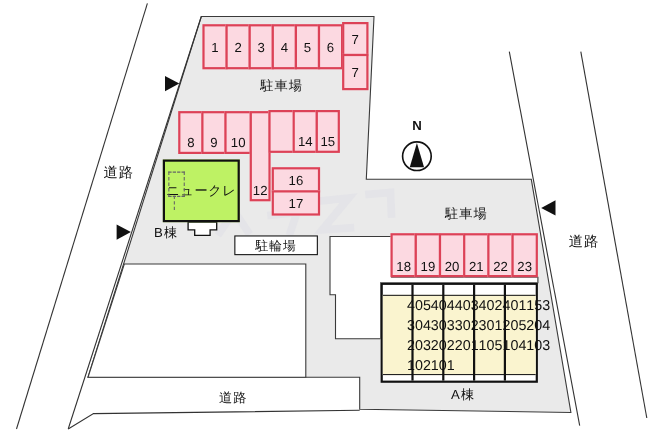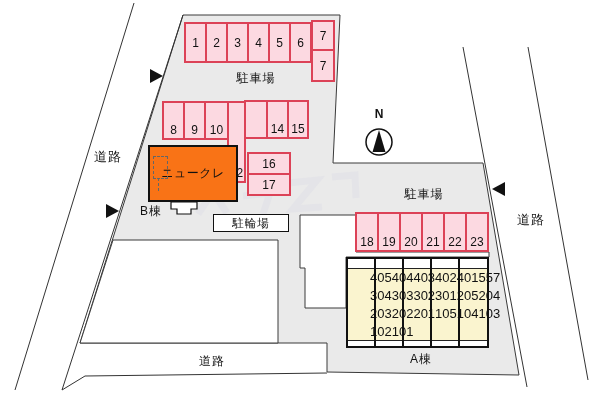--- a/index.html
+++ b/index.html
@@ -5,21 +5,21 @@
   html,body{margin:0;padding:0;background:#fff;}
   #stage{position:relative;width:600px;height:400px;background:#ffffff;overflow:hidden;
          font-family:"Liberation Sans","DejaVu Sans",sans-serif;color:#111;}
   #shapes{position:absolute;left:0;top:0;width:600px;height:400px;}
   .layer{position:absolute;left:0;top:0;width:600px;height:400px;}
   .pbox{position:absolute;background:#fcd9e1;border:2px solid #dc4257;box-sizing:border-box;
         display:flex;align-items:center;justify-content:center;font-size:12px;color:#111;}
   .pbox.bottom{align-items:flex-end;padding-bottom:1px;}
   .label{position:absolute;white-space:nowrap;color:#111;letter-spacing:1px;}
   .centerx{transform:translateX(-50%);}
-  .bldgB{position:absolute;left:148px;top:145px;width:90px;height:57px;background:#f97316;
+  .bldgB{position:absolute;left:148px;top:145px;width:70px;height:57px;background:#bef264;
          border:2px solid #111;box-sizing:border-box;display:flex;align-items:center;justify-content:center;
          font-size:12px;letter-spacing:0.5px;}
   .dash1{position:absolute;left:3px;top:9px;width:13px;height:21px;border:1px dashed #666;}
   .dash2{position:absolute;left:8px;top:31px;height:13px;width:0;border-left:1px dashed #666;}
   .bldgA{position:absolute;left:346px;top:257px;width:143px;height:91px;background:#fff;
          border:2px solid #111;box-sizing:border-box;}
   .aband{position:absolute;left:0;right:0;top:9px;height:73px;background:#faf4cf;
          border-top:1px solid #222;border-bottom:1px solid #222;box-sizing:border-box;}
   .adiv{position:absolute;top:0;bottom:0;width:2px;background:#111;}
   .agrid{position:absolute;left:0;right:0;top:9px;height:73px;display:grid;
@@ -110,21 +110,21 @@
       <div class="adiv" style="left:26px;"></div>
       <div class="adiv" style="left:54px;"></div>
       <div class="adiv" style="left:82px;"></div>
       <div class="adiv" style="left:110px;"></div>
       <div class="agrid">
         <div class="acell">405</div>
         <div class="acell">404</div>
         <div class="acell">403</div>
         <div class="acell">402</div>
         <div class="acell">401</div>
-        <div class="acell">557</div>
+        <div class="acell">153</div>
         <div class="acell">304</div>
         <div class="acell">303</div>
         <div class="acell">302</div>
         <div class="acell">301</div>
         <div class="acell">205</div>
         <div class="acell">204</div>
         <div class="acell">203</div>
         <div class="acell">202</div>
         <div class="acell">201</div>
         <div class="acell">105</div>

